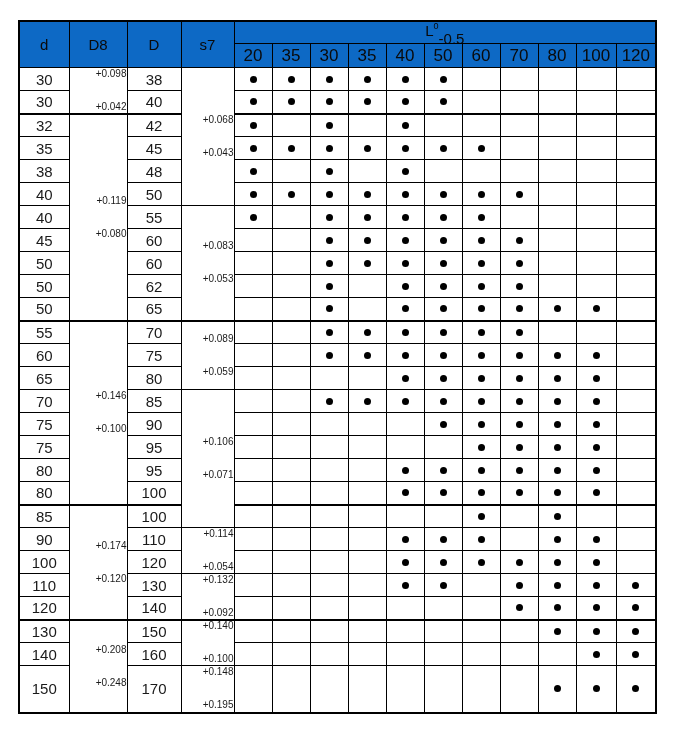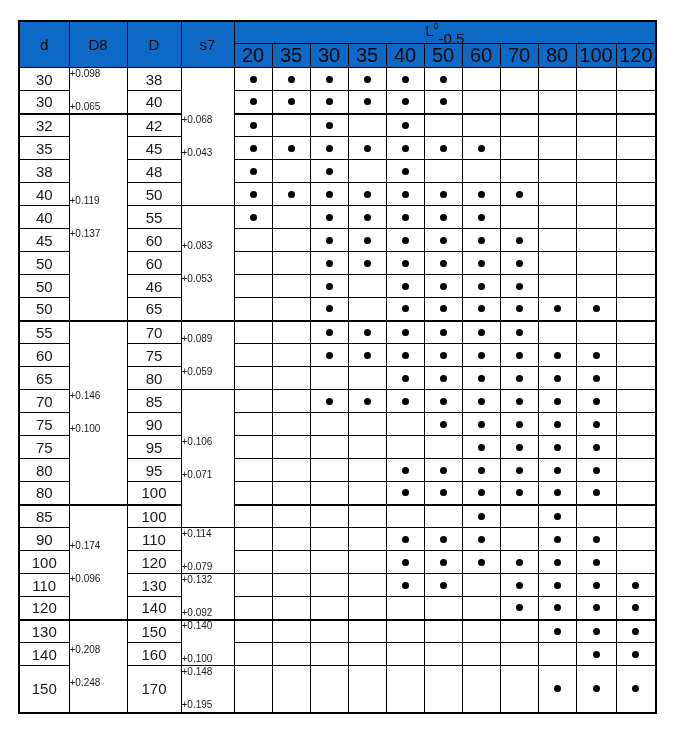--- a/index.html
+++ b/index.html
@@ -31,28 +31,28 @@
     background:var(--header-bg);
     color:var(--header-text);
     font-weight:normal;
   }
   tr.hd-top{height:21px;}
   tr.hd-sizes{height:24px;}
   .hd{font-size:15px;}
   .l-hd{font-size:15px;}
   .l-hd sup{font-size:9px;position:relative;top:-1px;left:0;}
   .l-hd sub{font-size:15px;position:relative;top:4px;left:0;}
-  .l-size{font-size:20px;}
+  .l-size{font-size:17px;}
   tbody tr{height:23px;}
   tbody tr.tall{height:47px;}
   tbody tr.group-break > td{border-top:2px solid var(--border);}
   td.num{font-size:15px;color:var(--text);}
   td.tol{font-size:10px;color:var(--text);}
   .tol-stack{
-    display:flex;flex-direction:column;align-items:flex-start;
+    display:flex;flex-direction:column;align-items:flex-end;
     justify-content:center;gap:23px;line-height:10px;
   }
   td.dot-cell{vertical-align:middle;}
   .dot{
     display:block;width:7px;height:7px;border-radius:50%;
     background:var(--dot);margin:0 auto;
   }
 </style>
 </head>
 <body>
@@ -97,21 +97,21 @@
           <th class="l-size">100</th>
           <th class="l-size">120</th>
         </tr>
     </thead>
     <tbody id="table-body">
         <tr>
           <td class="num">30</td>
           <td class="tol" rowspan="2">
             <div class="tol-stack">
               <div class="tol-v">+0.098</div>
-              <div class="tol-v">+0.065</div>
+              <div class="tol-v">+0.042</div>
             </div>
           </td>
           <td class="num">38</td>
           <td class="tol" rowspan="6">
             <div class="tol-stack">
               <div class="tol-v">+0.068</div>
               <div class="tol-v">+0.043</div>
             </div>
           </td>
           <td class="dot-cell">
@@ -163,21 +163,21 @@
           <td class="dot-cell"></td>
           <td class="dot-cell"></td>
           <td class="dot-cell"></td>
           <td class="dot-cell"></td>
         </tr>
         <tr class="group-break">
           <td class="num">32</td>
           <td class="tol" rowspan="9">
             <div class="tol-stack">
               <div class="tol-v">+0.119</div>
-              <div class="tol-v">+0.137</div>
+              <div class="tol-v">+0.080</div>
             </div>
           </td>
           <td class="num">42</td>
           <td class="dot-cell">
             <span class="dot"></span>
           </td>
           <td class="dot-cell"></td>
           <td class="dot-cell">
             <span class="dot"></span>
           </td>
@@ -355,21 +355,21 @@
           </td>
           <td class="dot-cell">
             <span class="dot"></span>
           </td>
           <td class="dot-cell"></td>
           <td class="dot-cell"></td>
           <td class="dot-cell"></td>
         </tr>
         <tr>
           <td class="num">50</td>
-          <td class="num">46</td>
+          <td class="num">62</td>
           <td class="dot-cell"></td>
           <td class="dot-cell"></td>
           <td class="dot-cell">
             <span class="dot"></span>
           </td>
           <td class="dot-cell"></td>
           <td class="dot-cell">
             <span class="dot"></span>
           </td>
           <td class="dot-cell">
@@ -648,21 +648,21 @@
           <td class="dot-cell">
             <span class="dot"></span>
           </td>
           <td class="dot-cell"></td>
         </tr>
         <tr class="group-break">
           <td class="num">85</td>
           <td class="tol" rowspan="5">
             <div class="tol-stack">
               <div class="tol-v">+0.174</div>
-              <div class="tol-v">+0.096</div>
+              <div class="tol-v">+0.120</div>
             </div>
           </td>
           <td class="num">100</td>
           <td class="dot-cell"></td>
           <td class="dot-cell"></td>
           <td class="dot-cell"></td>
           <td class="dot-cell"></td>
           <td class="dot-cell"></td>
           <td class="dot-cell"></td>
           <td class="dot-cell">
@@ -674,21 +674,21 @@
           </td>
           <td class="dot-cell"></td>
           <td class="dot-cell"></td>
         </tr>
         <tr>
           <td class="num">90</td>
           <td class="num">110</td>
           <td class="tol" rowspan="2">
             <div class="tol-stack">
               <div class="tol-v">+0.114</div>
-              <div class="tol-v">+0.079</div>
+              <div class="tol-v">+0.054</div>
             </div>
           </td>
           <td class="dot-cell"></td>
           <td class="dot-cell"></td>
           <td class="dot-cell"></td>
           <td class="dot-cell"></td>
           <td class="dot-cell">
             <span class="dot"></span>
           </td>
           <td class="dot-cell">

